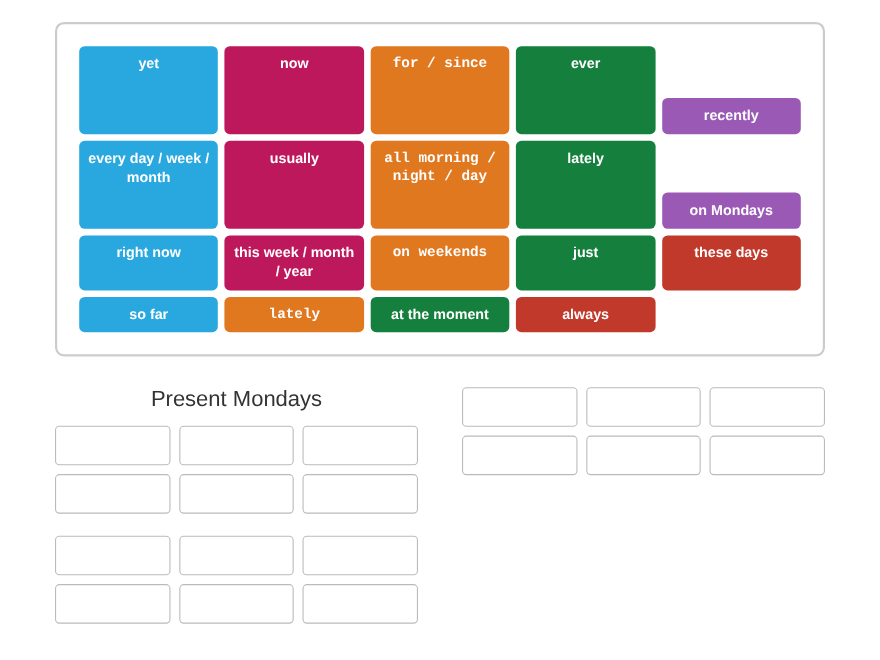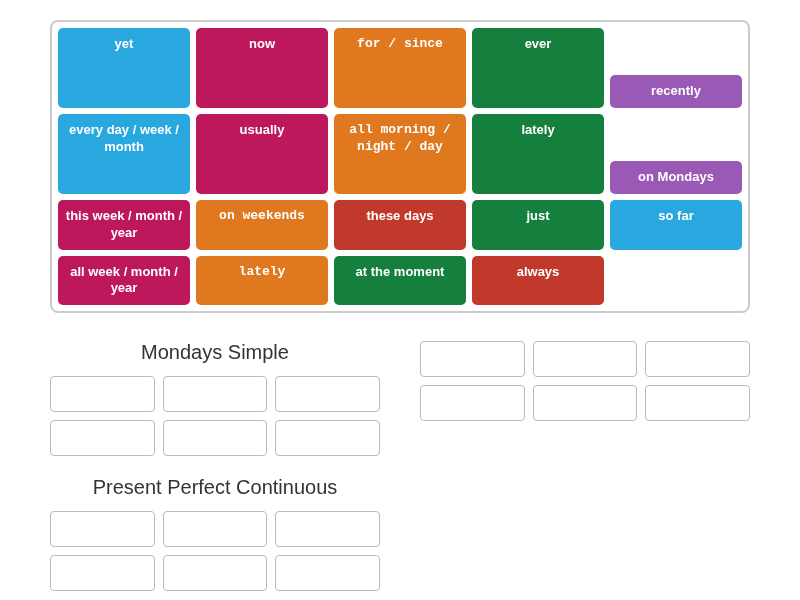--- a/index.html
+++ b/index.html
@@ -7,21 +7,21 @@
       background: #fff;
       font-family: Arial, sans-serif;
       width: 800px;
       min-height: 600px;
       padding: 20px;
     }
 
     .word-bank {
       border: 2px solid #ccc;
       border-radius: 8px;
-      padding: 6px;
+      padding: 20px;
       display: grid;
       grid-template-columns: repeat(5, 1fr);
       gap: 6px;
       margin: 0 auto 28px auto;
       max-width: 700px;
     }
 
     .word-tile {
       border-radius: 5px;
       padding: 8px 6px;
@@ -76,55 +76,54 @@
 <div class="word-tile blue">yet</div>
     <div class="word-tile red">now</div>
     <div class="word-tile orange">for / since</div>
     <div class="word-tile green">ever</div>
     <div class="word-tile purple">recently</div>
     <div class="word-tile blue">every day / week / month</div>
     <div class="word-tile red">usually</div>
     <div class="word-tile orange">all morning / night / day</div>
     <div class="word-tile green">lately</div>
     <div class="word-tile purple">on Mondays</div>
+    <div class="word-tile blue">right now</div>
     <div class="word-tile red">this week / month / year</div>
     <div class="word-tile orange">on weekends</div>
+    <div class="word-tile green">just</div>
     <div class="word-tile darkred">these days</div>
-    <div class="word-tile green">just</div>
     <div class="word-tile blue">so far</div>
-    <div class="word-tile red">all week / month / year</div>
     <div class="word-tile orange">lately</div>
     <div class="word-tile green">at the moment</div>
     <div class="word-tile darkred">always</div>
   </div>
 
 <div class="categories" id="categories-grid">
 <div class="category">
-      <h2>Mondays Simple</h2>
+      <h2>Present Mondays</h2>
       <div class="drop-grid">
         <div class="drop-cell"></div>
         <div class="drop-cell"></div>
         <div class="drop-cell"></div>
         <div class="drop-cell"></div>
         <div class="drop-cell"></div>
         <div class="drop-cell"></div>
       </div>
     </div>
     <div class="category">
       <div class="drop-grid">
         <div class="drop-cell"></div>
         <div class="drop-cell"></div>
         <div class="drop-cell"></div>
         <div class="drop-cell"></div>
         <div class="drop-cell"></div>
         <div class="drop-cell"></div>
       </div>
     </div>
     <div class="category">
-      <h2>Present Perfect Continuous</h2>
       <div class="drop-grid">
         <div class="drop-cell"></div>
         <div class="drop-cell"></div>
         <div class="drop-cell"></div>
         <div class="drop-cell"></div>
         <div class="drop-cell"></div>
         <div class="drop-cell"></div>
       </div>
     </div>
   </div>

